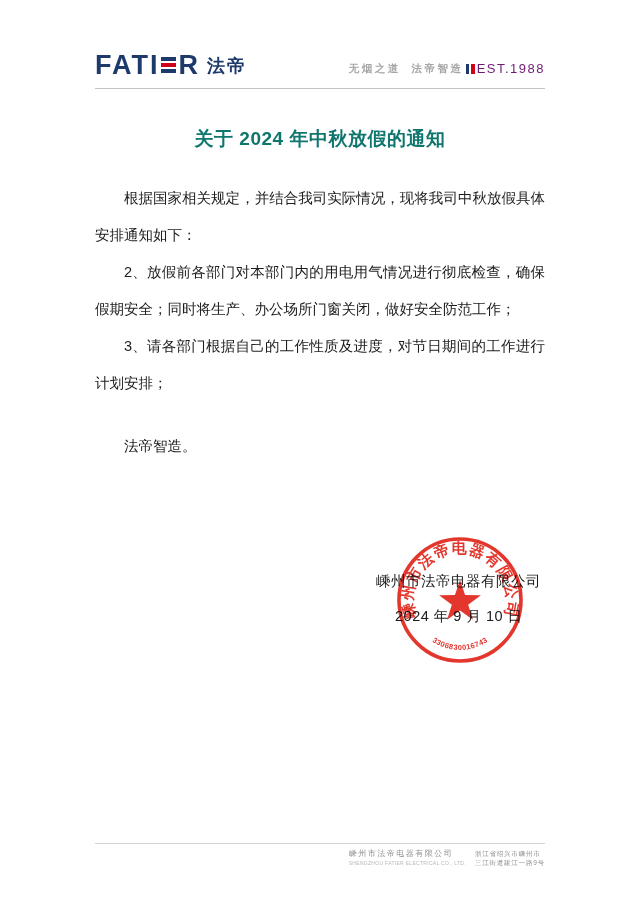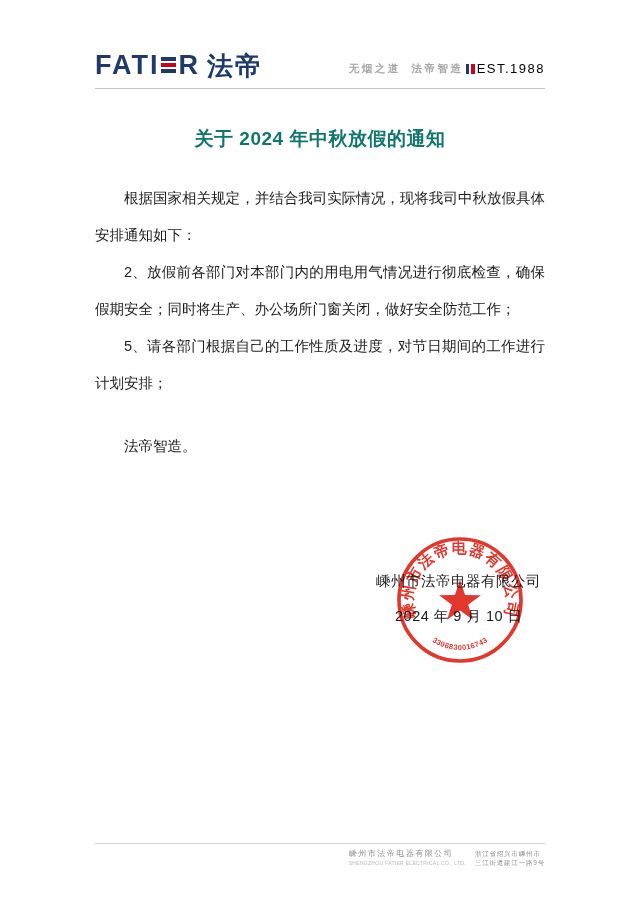--- a/index.html
+++ b/index.html
@@ -25,33 +25,33 @@
     font-size: 27px; font-weight: 800; letter-spacing: 2px;
     color: #1d3a6a; line-height: 1;
   }
   .logo-e {
     display: inline-flex; flex-direction: column; justify-content: center;
     gap: 2.5px; margin: 0 3px 1px 1px;
   }
   .logo-e i { display: block; width: 15px; height: 3.6px; background: #1d3a6a; }
   .logo-e i.mid { background: #d0021b; }
   .logo-cn {
-    font-size: 26px; font-weight: 700; letter-spacing: 2px;
+    font-size: 18px; font-weight: 700; letter-spacing: 2px;
     color: #1d3a6a; margin-left: 7px; line-height: 1;
   }
   .tagline-wrap { display: flex; align-items: center; gap: 2px; padding-bottom: 3px; }
   .tagline {
     font-size: 10.5px; color: #a6a6a6; letter-spacing: 2.5px;
     white-space: pre; font-weight: 700;
   }
   .flag-icon { display: inline-flex; gap: 2px; }
   .flag-icon i { display: block; width: 3.5px; height: 10px; }
   .flag-icon .b1 { background: #1d3a6a; }
   .flag-icon .b2 { background: #d0021b; }
-  .est { font-size: 13px; color: #000000; letter-spacing: 1.5px; }
+  .est { font-size: 13px; color: #701a75; letter-spacing: 1.5px; }
   .header-rule {
     margin-top: 9px; height: 1px; background: #c4c4c4;
   }
   
   .doc-title {
     position: absolute; left: 85px; right: 85px; top: 116px;
     text-align: center;
     font-size: 19px; font-weight: 800; color: #0f766e;
     letter-spacing: 0.5px;
   }
@@ -129,21 +129,21 @@
       </div>
     </div>
     <div class="header-rule"></div>
   </div>
 
   <div class="doc-title">关于 2024 年中秋放假的通知</div>
 
   <div class="body-text">
     <p>根据国家相关规定，并结合我司实际情况，现将我司中秋放假具体安排通知如下：</p>
     <p>2、放假前各部门对本部门内的用电用气情况进行彻底检查，确保假期安全；同时将生产、办公场所门窗关闭，做好安全防范工作；</p>
-    <p>5、请各部门根据自己的工作性质及进度，对节日期间的工作进行计划安排；</p>
+    <p>3、请各部门根据自己的工作性质及进度，对节日期间的工作进行计划安排；</p>
     <p class="closing">法帝智造。</p>
   </div>
 
   <div class="sig-company">嵊州市法帝电器有限公司</div>
   <div class="sig-date">2024 年 9 月 10 日</div>
 
   <svg class="seal" viewBox="0 0 130 130" aria-hidden="true">
     <defs>
       <path id="seal-arc-top" d="M 20.8 81.1 A 47 47 0 1 1 109.2 81.1" fill="none"></path>
       <path id="seal-arc-bottom" d="M 21.7 90 A 50 50 0 0 0 108.3 90" fill="none"></path>

